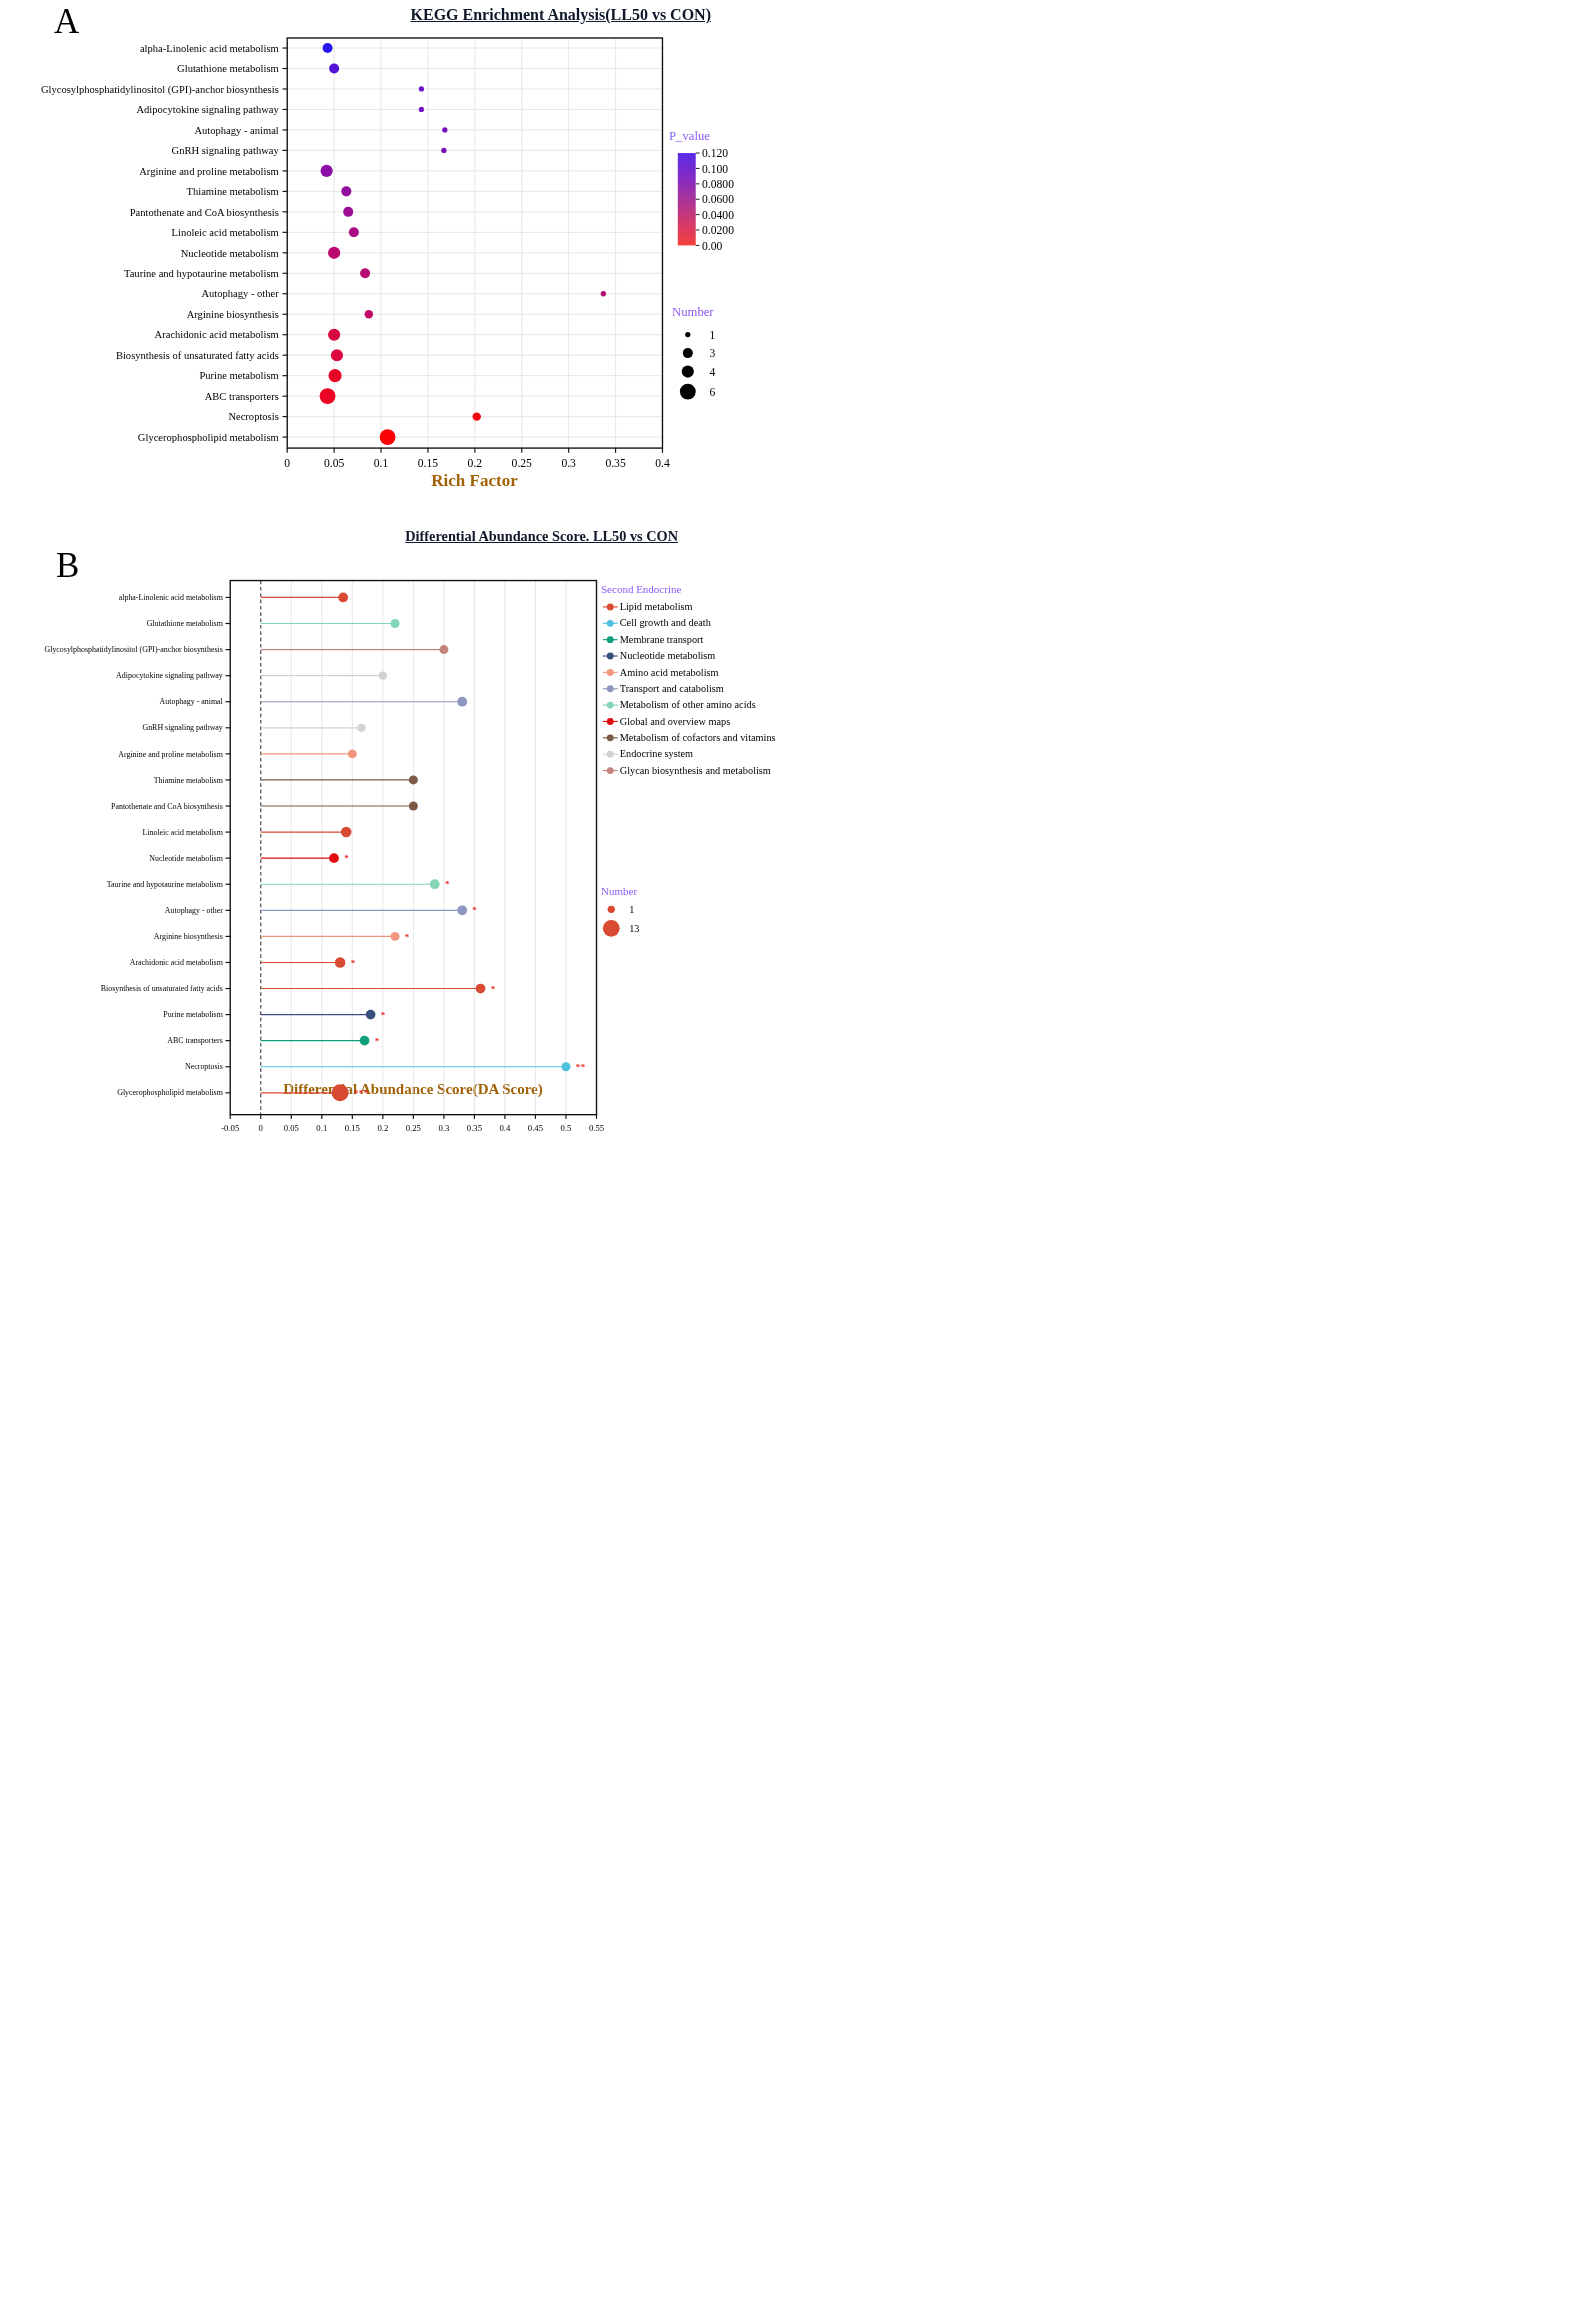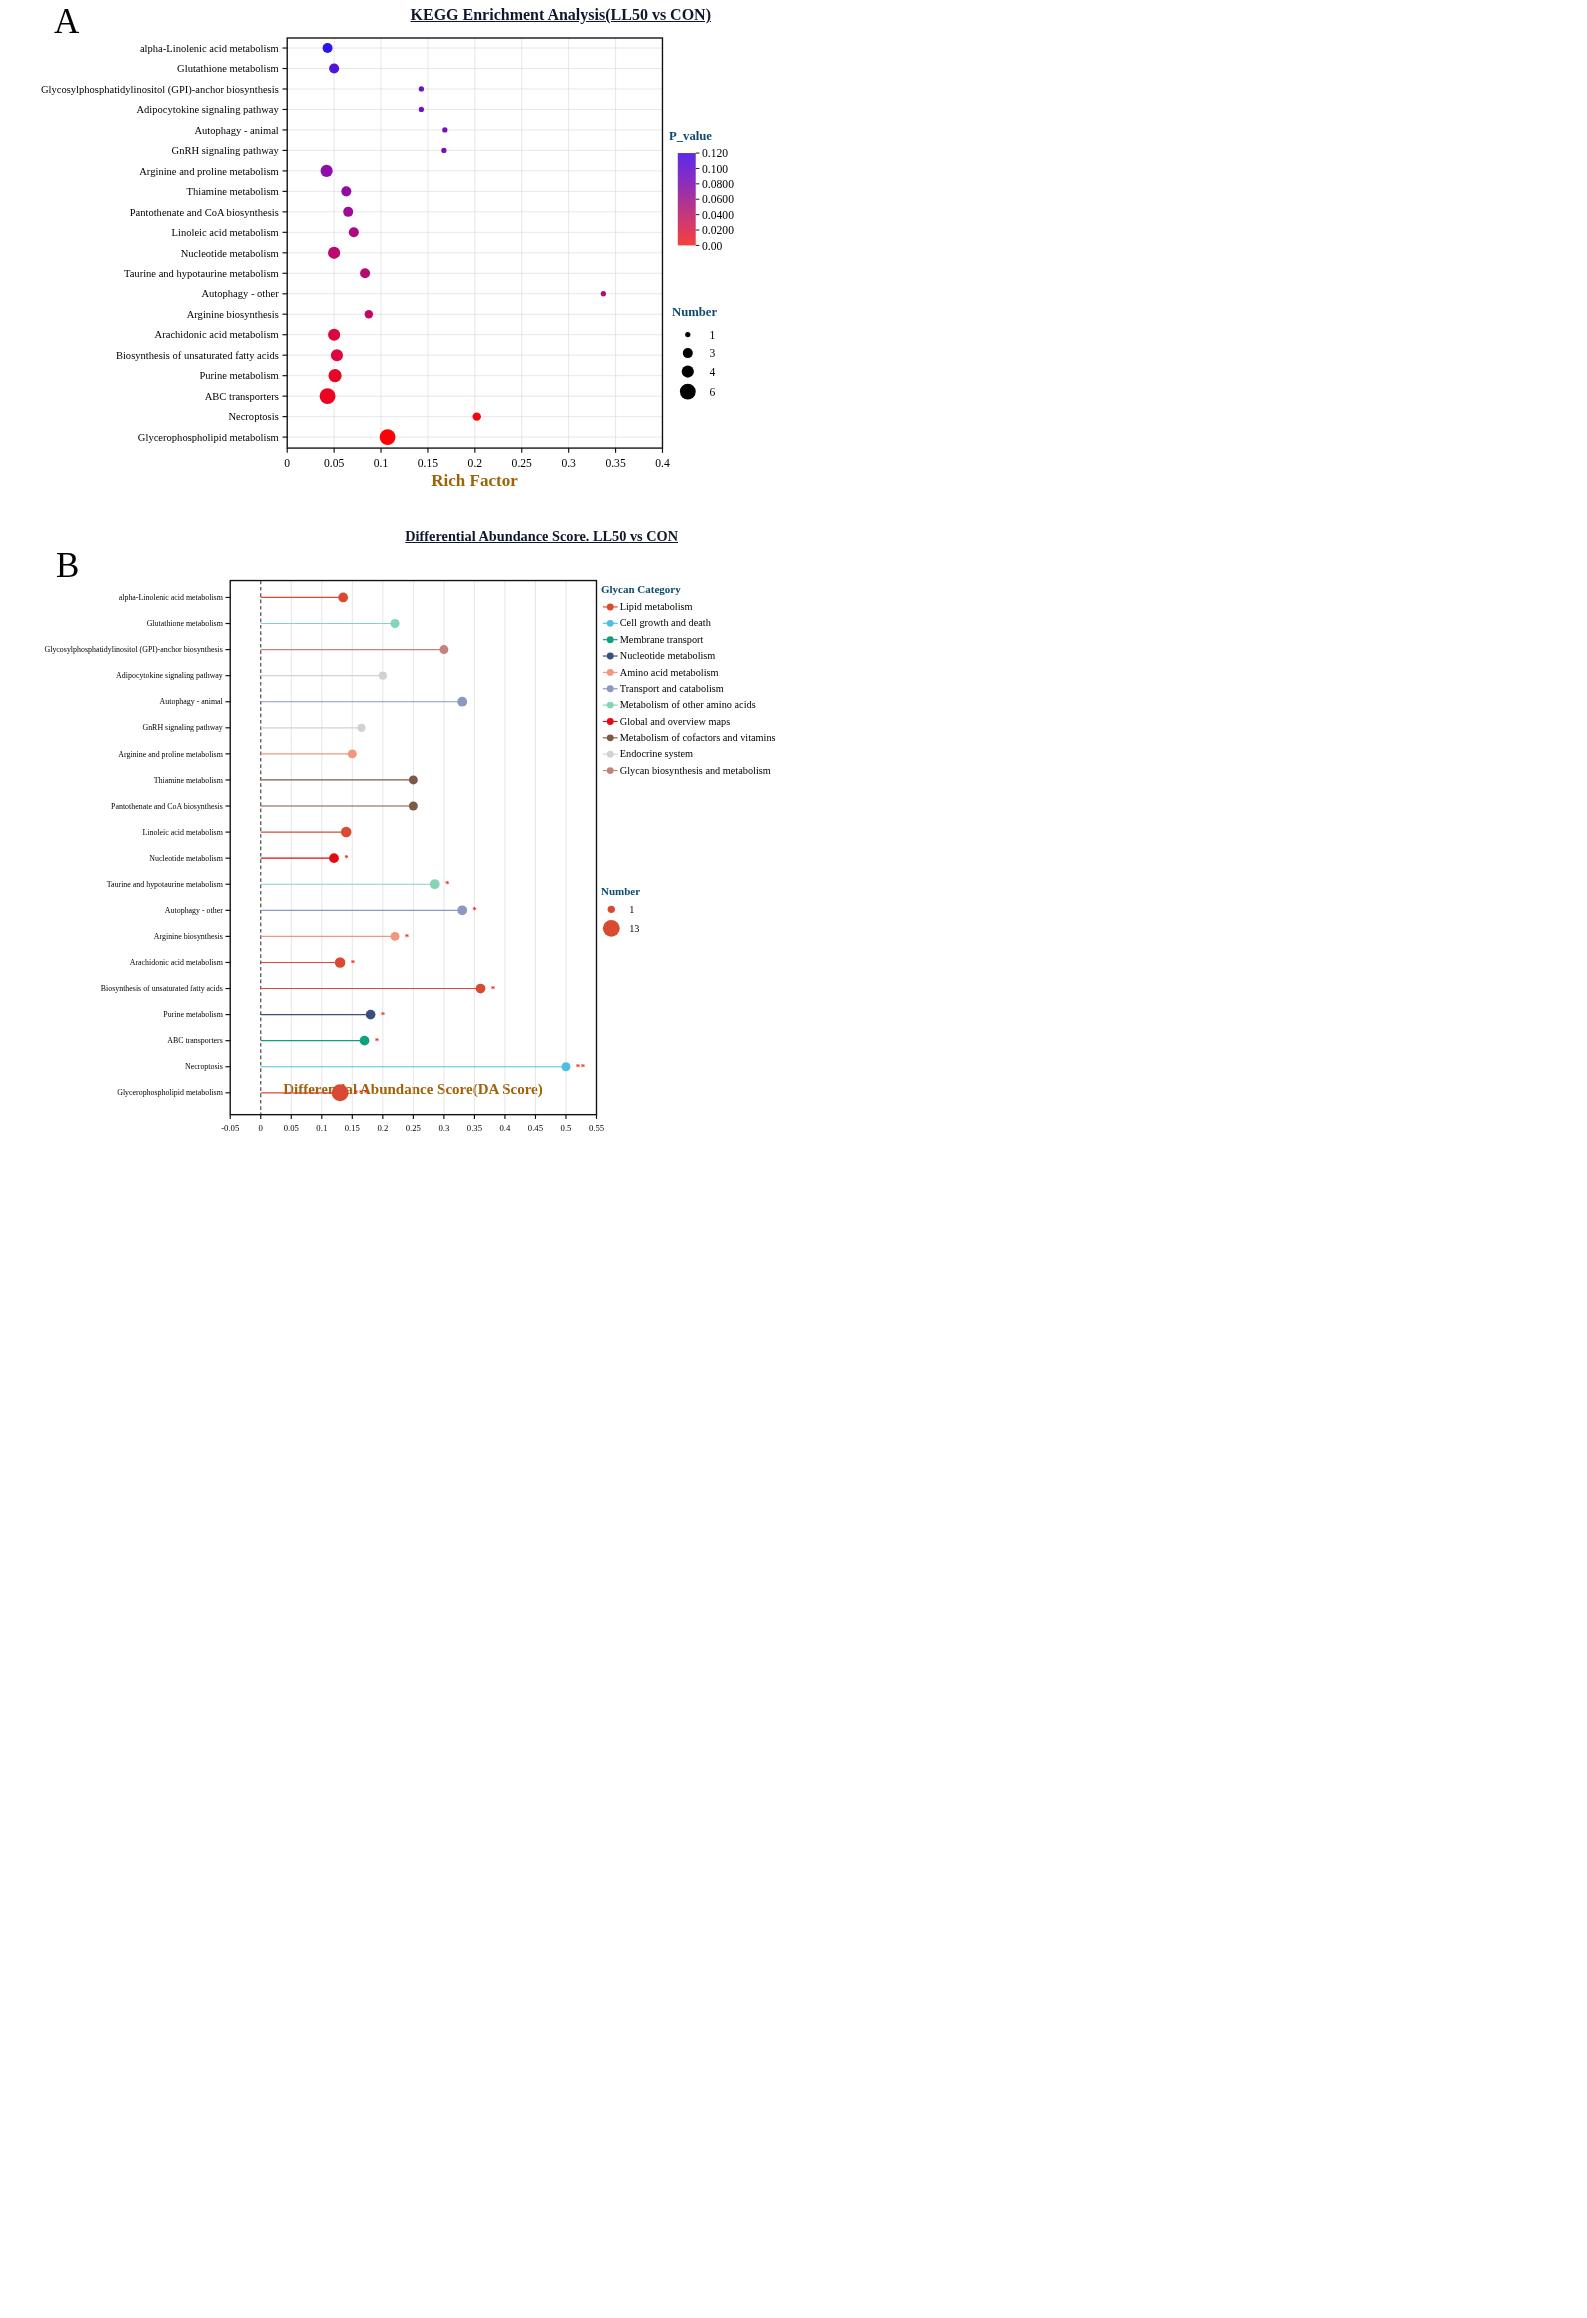--- a/index.html
+++ b/index.html
@@ -1,38 +1,38 @@
 <!DOCTYPE html>
 <html style="font-size:8.4px"><head>
 <meta charset="utf-8">
 <style>
   html,body{margin:0;padding:0;background:#ffffff;}
   .figure{position:relative;width:794px;height:1159px;background:#ffffff;
           font-family:"Liberation Serif","DejaVu Serif",serif;overflow:hidden;}
   .panel-letter{position:absolute;font-size:35px;font-weight:400;color:#000;line-height:1;}
   .chart-title{position:absolute;font-weight:bold;color:#0f172a;text-align:right;text-decoration:underline;}
   .axis-title{position:absolute;font-weight:bold;color:#a16207;text-align:center;}
-  .legend-title{position:absolute;font-weight:bold;color:#0c4a6e;}
+  .legend-title{position:absolute;font-weight:normal;color:#8b5cf6;}
   svg{position:absolute;left:0;top:0;}
   text{font-family:"Liberation Serif","DejaVu Serif",serif;}
 </style>
 </head>
 <body>
 
 <div class="figure">
 
   <div class="panel-letter" style="left:54px;top:4.2px;">A</div>
   <div class="chart-title" style="left:183px;top:6.3px;width:528px;font-size:16px;">KEGG Enrichment Analysis(LL50 vs CON)</div>
   <div class="legend-title" style="left:669px;top:129px;font-size:12.7px;">P_value</div>
   <div class="legend-title" style="left:672px;top:305px;font-size:12.7px;">Number</div>
   <div class="axis-title" style="left:287px;top:471px;width:375px;font-size:17px;">Rich Factor</div>
 
   <div class="panel-letter" style="left:56px;top:548px;">B</div>
   <div class="chart-title" style="left:150px;top:528px;width:528px;font-size:14.3px;">Differential Abundance Score. LL50 vs CON</div>
-  <div class="legend-title" style="left:601px;top:583px;font-size:11px;">Glycan Category</div>
+  <div class="legend-title" style="left:601px;top:583px;font-size:11px;">Second Endocrine</div>
   <div class="legend-title" style="left:601px;top:885px;font-size:11px;">Number</div>
   <div class="axis-title" style="left:230px;top:1081px;width:366px;font-size:15px;">Differential Abundance Score(DA Score)</div>
 
   <svg id="fig-svg" width="794" height="1159" viewBox="0 0 1504 2196">
     <defs>
       <linearGradient id="pgrad" x1="0" y1="0" x2="0" y2="1">
         <stop offset="0" stop-color="#5B2BE8"></stop>
         <stop offset="0.3" stop-color="#8A2CC0"></stop>
         <stop offset="0.55" stop-color="#B03590"></stop>
         <stop offset="0.78" stop-color="#D73A68"></stop>

